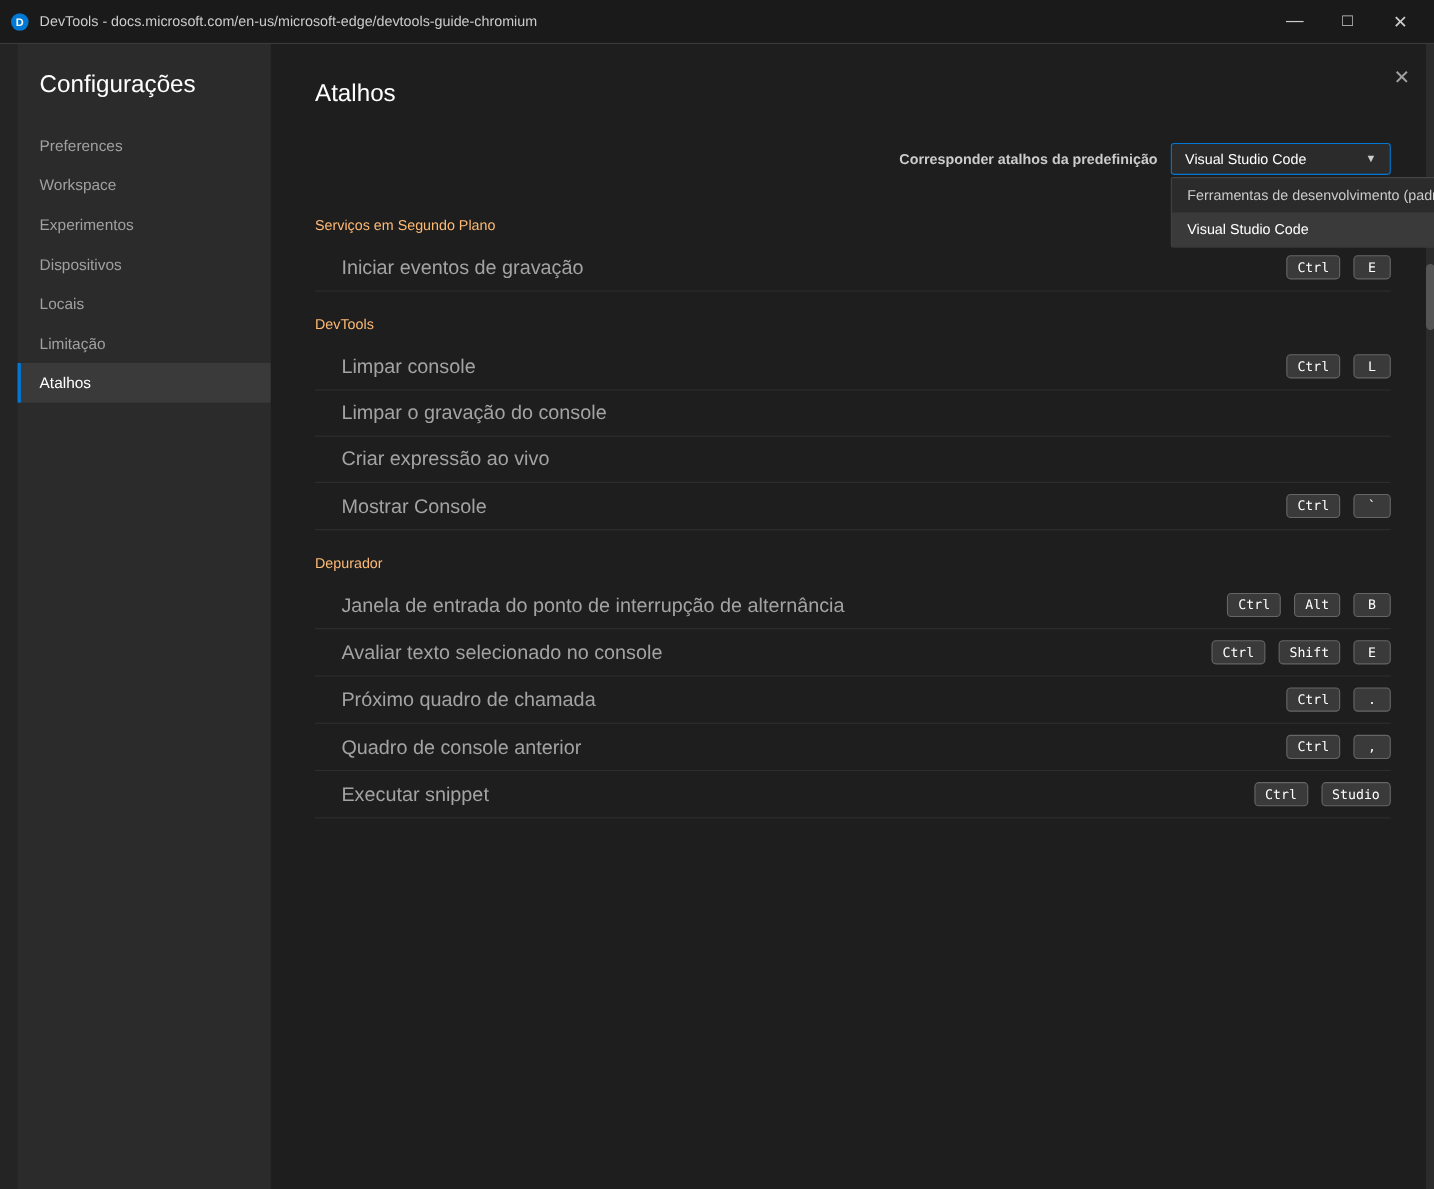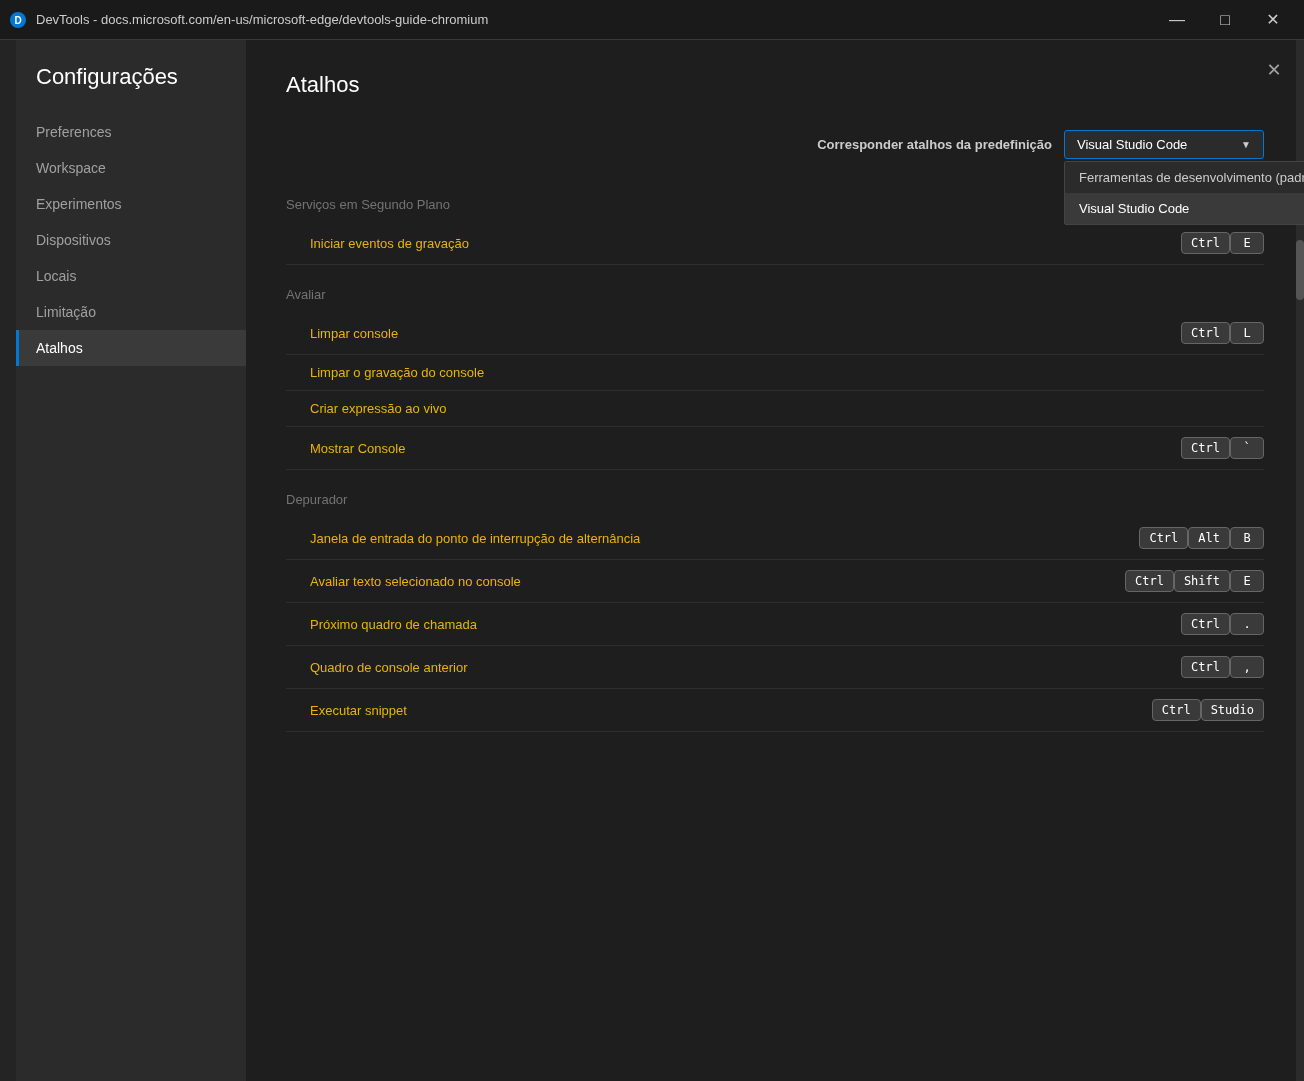--- a/index.html
+++ b/index.html
@@ -177,44 +177,44 @@
       cursor: pointer;
     }
     .dropdown-item.selected {
       background: #3a3a3a;
       color: #ffffff;
     }
 
     
     .section-header {
       font-size: 13px;
-      color: #737373;
+      color: #fdba74;
       padding: 14px 0 10px 0;
       border-top: 1px solid #3a3a3a;
       margin-top: 8px;
     }
     .section-header:first-of-type {
       border-top: none;
     }
 
     
     .shortcut-row {
       display: flex;
       align-items: center;
       justify-content: space-between;
       padding: 10px 0 10px 24px;
       border-bottom: 1px solid #2e2e2e;
     }
     .shortcut-name {
-      font-size: 13px;
-      color: #eab308;
+      font-size: 18px;
+      color: #a3a3a3;
     }
     .shortcut-keys {
       display: flex;
-      gap: 0;
+      gap: 12px;
     }
     .key {
       display: inline-flex;
       align-items: center;
       justify-content: center;
       background: #3a3a3a;
       border: 1px solid #666;
       border-radius: 4px;
       padding: 3px 9px;
       font-size: 12px;
@@ -314,21 +314,21 @@
           <div class="section-header">Serviços em Segundo Plano</div>
           <div class="shortcut-row">
             <span class="shortcut-name">Iniciar eventos de gravação</span>
             <div class="shortcut-keys">
               <span class="key">Ctrl</span>
               <span class="key">E</span>
             </div>
           </div>
         </div>
         <div>
-          <div class="section-header">Avaliar</div>
+          <div class="section-header">DevTools</div>
           <div class="shortcut-row">
             <span class="shortcut-name">Limpar console</span>
             <div class="shortcut-keys">
               <span class="key">Ctrl</span>
               <span class="key">L</span>
             </div>
           </div>
           <div class="shortcut-row">
             <span class="shortcut-name">Limpar o gravação do console</span>
           </div>

